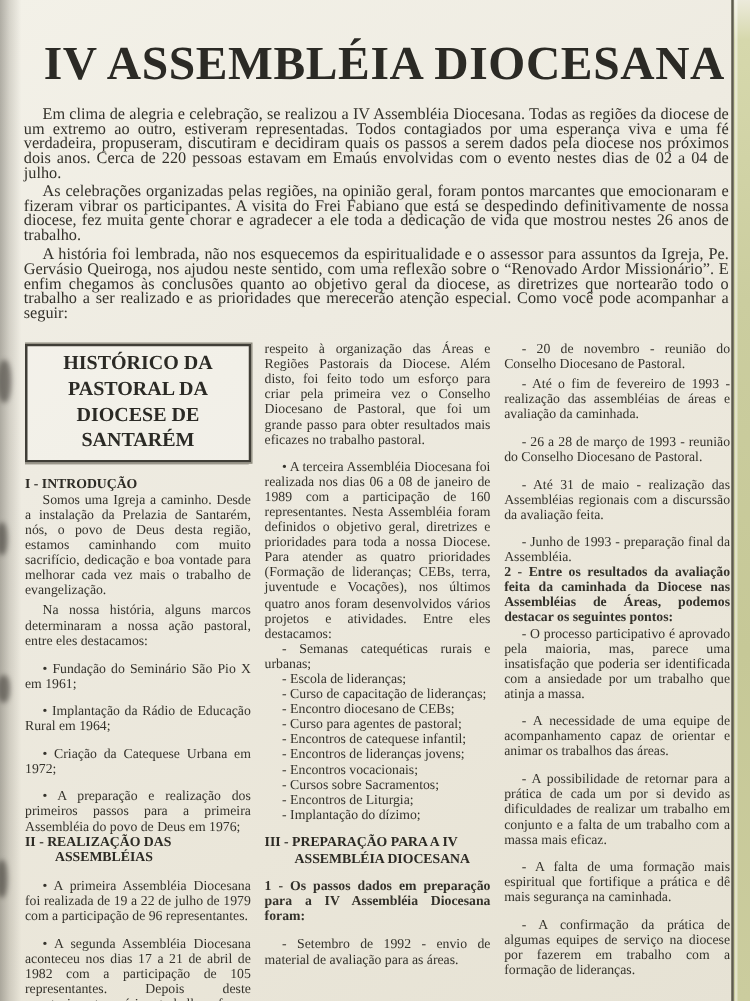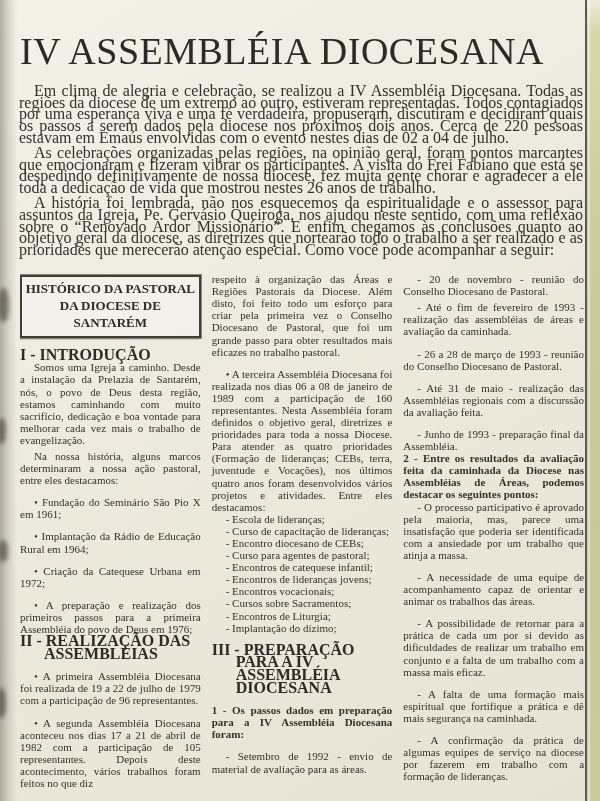--- a/index.html
+++ b/index.html
@@ -27,48 +27,48 @@
     position:absolute;right:0;top:0;width:13px;height:801px;z-index:5;
     border-left:2px solid #5d5b4d;
     background:linear-gradient(180deg,#eceadb 0%,#d6d8ac 4%,#cbcd9f 30%,#c6c897 65%,#cbcc9e 100%);
   }
   .right-edge:after{
     content:"";position:absolute;left:1px;top:0;width:2px;height:100%;
     background:rgba(255,255,255,.45);
   }
   
   h1.title{
-    margin:32px 20px 13px;text-align:left;
-    font-size:38px;line-height:1.05;font-weight:400;letter-spacing:.5px;
+    margin:32px 20px 13px;text-align:right;
+    font-size:38px;line-height:1.05;font-weight:700;letter-spacing:.5px;
     color:#2b2a25;
   }
   
   .intro{margin:0 17px 0 19px;}
   .intro p{
-    margin:0 0 3px;font-size:16px;line-height:11.8px;
+    margin:0 0 3px;font-size:13px;line-height:11.8px;
     text-align:justify;text-indent:15px;color:#33312a;
   }
   
   .cols{
     display:flex;gap:11px;margin:17px 16px 0 20px;
     height:548px;overflow:hidden;
   }
   .col{flex:1 1 0;min-width:0;font-size:11px;line-height:12.1px;color:#34322b;}
   .col p{margin:0;text-align:justify;}
   .ind{text-indent:14px;}
   .mt{margin-top:10px !important;}
   .mts{margin-top:4px !important;}
   .boxhead{
     border:2px solid #403e37;outline:1px solid #8a877a;
     padding:4px 3px;margin:2px 0 11px;
-    font-weight:700;font-size:13px;line-height:1.3;text-align:center;
+    font-weight:700;font-size:16px;line-height:1.3;text-align:center;
     color:#2b2a25;background:rgba(255,255,255,.25);
     box-shadow:-2px 2px 0 rgba(90,88,78,.25);
   }
-  .h{font-weight:700;font-size:16px;line-height:12.6px;color:#2d2b25;}
+  .h{font-weight:700;font-size:11px;line-height:12.6px;color:#2d2b25;}
   .hang{padding-left:24px;text-indent:-24px;}
   .bold{font-weight:700;}
 </style>
 </head>
 <body>
 
 <div class="page">
 
   <div class="left-shadow"></div>
   <div class="blotch b1"></div>
@@ -97,20 +97,21 @@
       <p class="ind mt">• Criação da Catequese Urbana em 1972;</p>
       <p class="ind mt">• A preparação e realização dos primeiros passos para a primeira Assembléia do povo de Deus em 1976;</p>
       <div class="h hang">II - REALIZAÇÃO DAS ASSEMBLÉIAS</div>
       <p class="ind mt">• A primeira Assembléia Diocesana foi realizada de 19 a 22 de julho de 1979 com a participação de 96 representantes.</p>
       <p class="ind mt">• A segunda Assembléia Diocesana aconteceu nos dias 17 a 21 de abril de 1982 com a participação de 105 representantes. Depois deste acontecimento, vários trabalhos foram feitos no que diz</p>
     </div>
 
     <div class="col">
       <p>respeito à organização das Áreas e Regiões Pastorais da Diocese. Além disto, foi feito todo um esforço para criar pela primeira vez o Conselho Diocesano de Pastoral, que foi um grande passo para obter resultados mais eficazes no trabalho pastoral.</p>
       <p class="ind mt">• A terceira Assembléia Diocesana foi realizada nos dias 06 a 08 de janeiro de 1989 com a participação de 160 representantes. Nesta Assembléia foram definidos o objetivo geral, diretrizes e prioridades para toda a nossa Diocese. Para atender as quatro prioridades (Formação de lideranças; CEBs, terra, juventude e Vocações), nos últimos quatro anos foram desenvolvidos vários projetos e atividades. Entre eles destacamos:</p>
+      <p class="ind">- Semanas catequéticas rurais e urbanas;</p>
       <p class="ind">- Escola de lideranças;</p>
       <p class="ind">- Curso de capacitação de lideranças;</p>
       <p class="ind">- Encontro diocesano de CEBs;</p>
       <p class="ind">- Curso para agentes de pastoral;</p>
       <p class="ind">- Encontros de catequese infantil;</p>
       <p class="ind">- Encontros de lideranças jovens;</p>
       <p class="ind">- Encontros vocacionais;</p>
       <p class="ind">- Cursos sobre Sacramentos;</p>
       <p class="ind">- Encontros de Liturgia;</p>
       <p class="ind">- Implantação do dízimo;</p>

